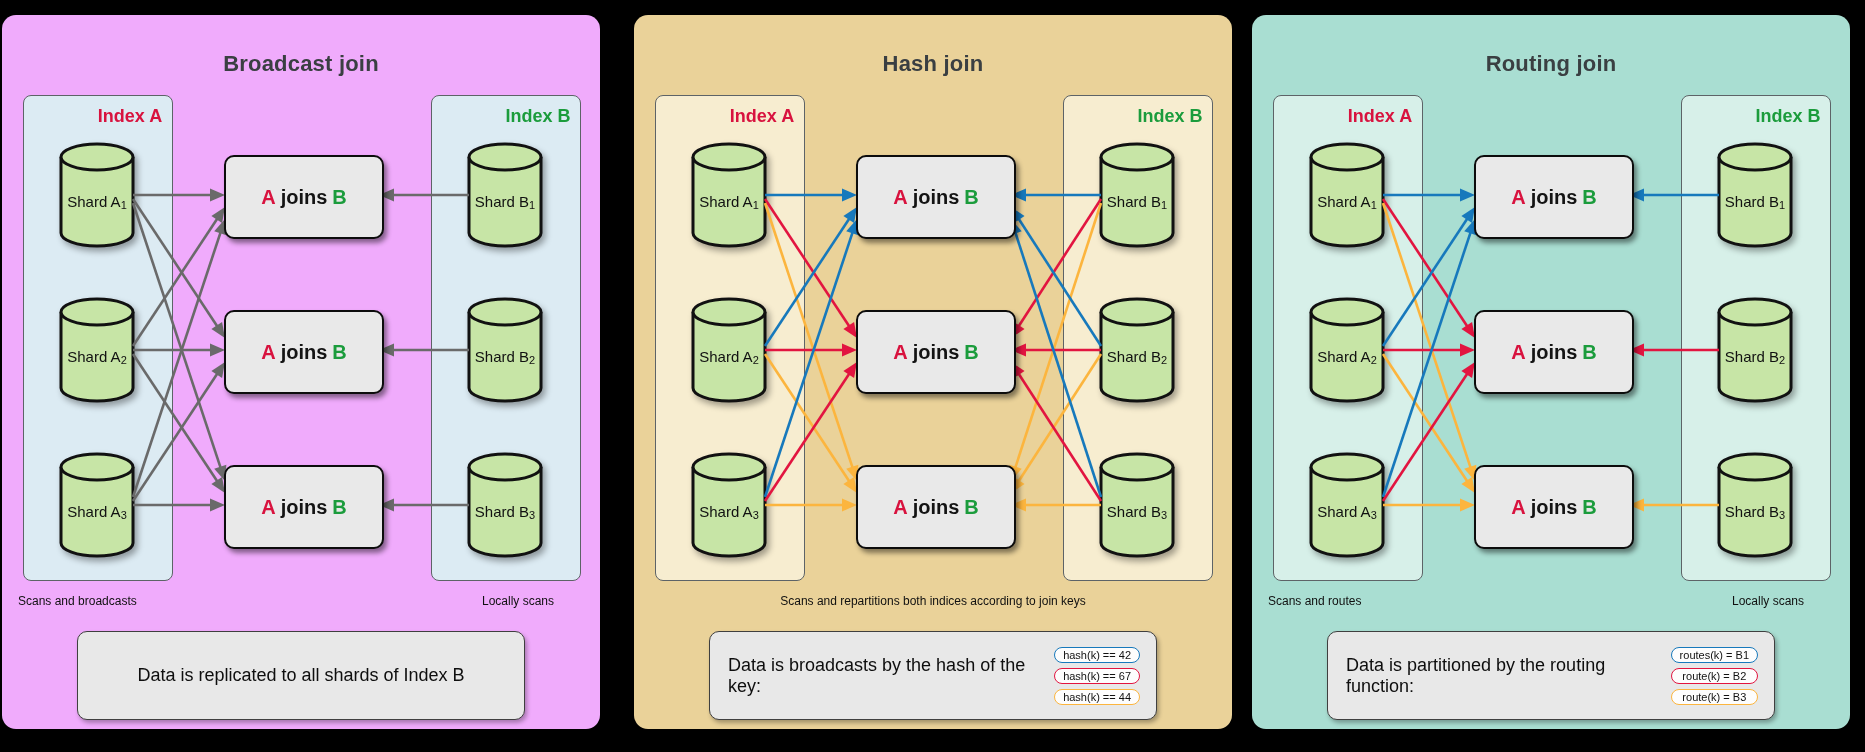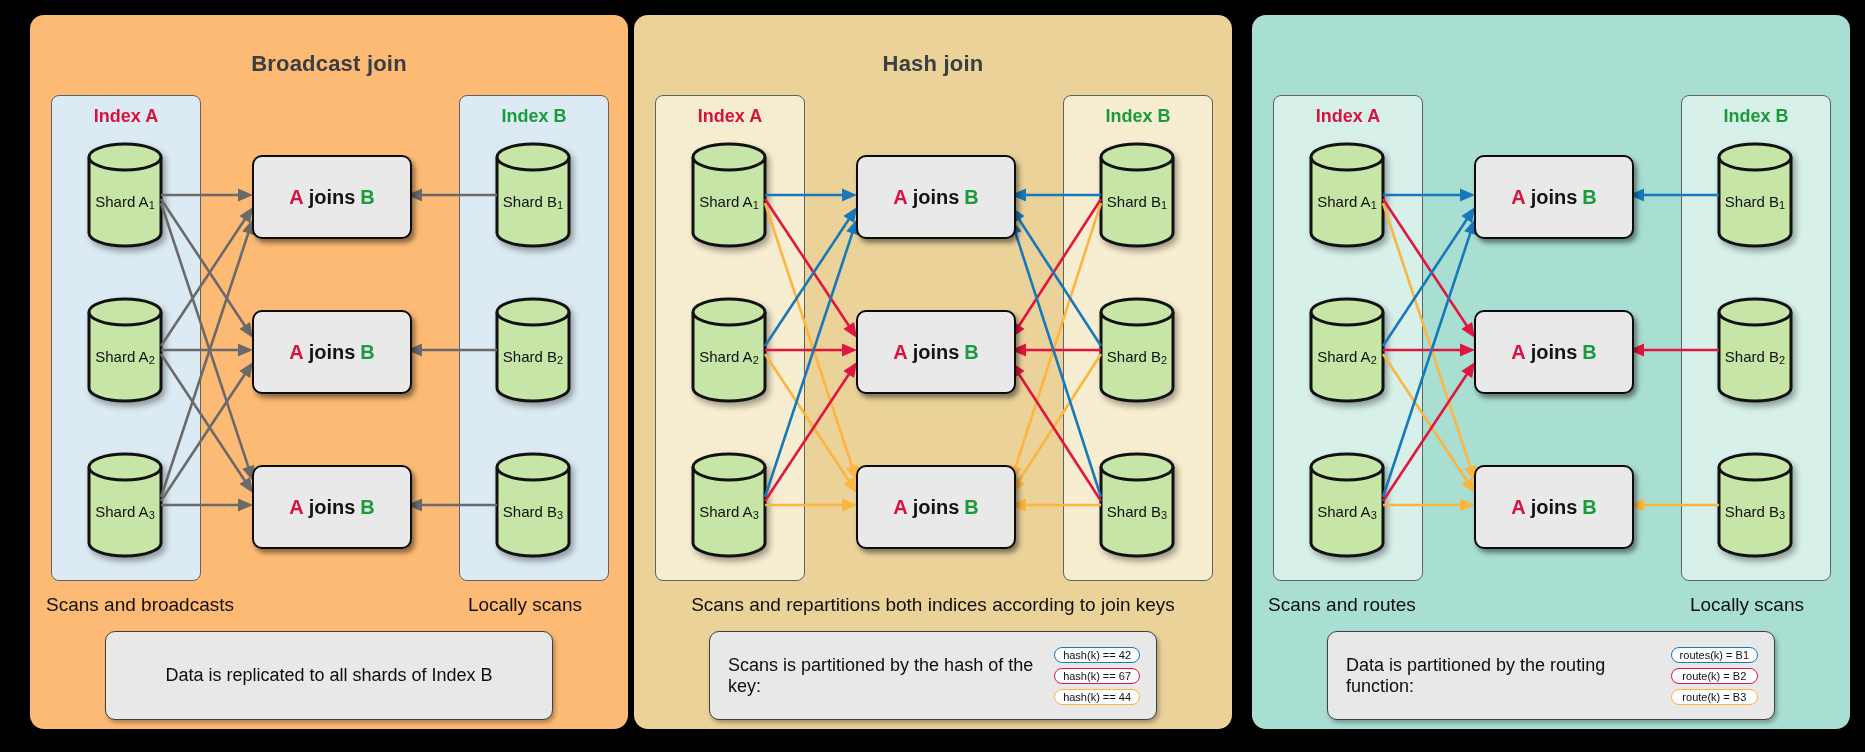--- a/index.html
+++ b/index.html
@@ -6,52 +6,52 @@
   body{font-family:"Liberation Sans","DejaVu Sans",sans-serif;}
   .stage{position:relative;width:1865px;height:752px;background:#000;overflow:hidden;}
   .panel{position:absolute;top:15px;width:598px;height:714px;border-radius:14px;}
   .panel-title{position:absolute;top:36px;left:0;width:100%;text-align:center;
                font-size:22px;font-weight:bold;letter-spacing:.2px;}
   .col{position:absolute;top:80px;width:148px;height:484px;border:1.6px solid #5d6367;
        border-radius:8px;}
   .col-a{left:21px;}
   .col-b{left:429px;}
   .col-label{position:absolute;top:10px;left:0;width:100%;text-align:center;
-             font-size:18px;font-weight:bold;}
+             font-size:18px;font-weight:bold;padding-left:32px;}
   .cyl{position:absolute;width:80px;height:112px;}
   .cyl svg{position:absolute;top:0;left:0;filter:drop-shadow(3px 4px 3px rgba(0,0,0,0.35));}
   .cyl-label{position:absolute;top:54px;left:0;width:100%;text-align:center;
              font-size:15px;color:#111;}
   .cyl-label .sub{font-size:11px;vertical-align:-2px;}
   .arrows{position:absolute;top:0;left:0;pointer-events:none;}
   .join-box{position:absolute;left:222px;width:156px;height:80px;background:#e9e9e9;
             border:2.6px solid #0c0c0c;border-radius:10px;display:flex;align-items:center;
             justify-content:center;font-size:20px;font-weight:bold;color:#141414;
             box-shadow:3px 4px 5px rgba(0,0,0,0.45);}
   .join-box .jw{margin:0 5px;}
   .caption-row{position:absolute;top:579px;left:0;width:100%;box-sizing:border-box;
                padding:0 46px 0 16px;display:flex;justify-content:space-between;
-               font-size:19px;color:#101010;}
+               font-size:12px;color:#101010;}
   .caption-row.center{justify-content:center;padding:0;text-align:center;}
   .note-box{position:absolute;left:75px;top:616px;width:448px;height:89px;background:#e8e8e8;
             border:1.7px solid #3f3f3f;border-radius:10px;display:flex;align-items:center;
             box-shadow:2px 3px 4px rgba(0,0,0,0.3);box-sizing:border-box;}
   .note-box.centered{justify-content:center;}
   .note-text{font-size:18px;color:#0e0e0e;}
   .note-box.with-badges{padding:0 16px 0 18px;}
   .note-box.with-badges .note-text{flex:1;}
   .badges{display:flex;flex-direction:column;gap:5px;align-items:stretch;}
   .badge{background:#fdfdfd;border:1.7px solid #888;border-radius:9px;padding:1px 8px;
          font-size:11px;color:#111;white-space:nowrap;text-align:center;}
 </style>
 </head>
 <body>
 
 <div class="stage">
-    <section class="panel" style="left: 30px; background: #fdba74;">
+    <section class="panel" style="left: 2px; background: #f0abfc;">
       <h2 class="panel-title" style="margin: 0px; color: rgb(58, 63, 66);">Broadcast join</h2>
       <div class="col col-a" style="background: rgb(220, 235, 243);">
         <div class="col-label" style="color: rgb(216, 18, 62);">Index A</div>
       </div>
       <div class="col col-b" style="background: rgb(220, 235, 243);">
         <div class="col-label" style="color: rgb(27, 156, 60);">Index B</div>
       </div>
       <div class="cyl" style="left: 55px; top: 124px;">
         <svg width="80" height="112">
           <path d="M4,18 L4,94 A36,13 0 0 0 76,94 L76,18" fill="#c7e5a6" stroke="#111" stroke-width="3"></path>
@@ -243,29 +243,30 @@
       </div>
       <div class="join-box" style="top: 450px;">
         <span class="jw" style="color: rgb(216, 18, 62);">A</span>
         <span>joins</span>
         <span class="jw" style="color: rgb(27, 156, 60);">B</span>
       </div>
       <div class="caption-row center">
         <span>Scans and repartitions both indices according to join keys</span>
       </div>
       <div class="note-box with-badges">
-        <div class="note-text">Scans is partitioned by the hash of the key:</div>
+        <div class="note-text">Data is broadcasts by the hash of the key:</div>
         <div class="badges">
           <div class="badge" style="border-color: rgb(23, 121, 188);">hash(k) == 42</div>
           <div class="badge" style="border-color: rgb(226, 21, 64);">hash(k) == 67</div>
           <div class="badge" style="border-color: rgb(252, 181, 62);">hash(k) == 44</div>
         </div>
       </div>
     </section>
     <section class="panel" style="left: 1252px; background: rgb(169, 222, 210);">
+      <h2 class="panel-title" style="margin: 0px; color: rgb(58, 63, 66);">Routing join</h2>
       <div class="col col-a" style="background: rgb(215, 240, 233);">
         <div class="col-label" style="color: rgb(216, 18, 62);">Index A</div>
       </div>
       <div class="col col-b" style="background: rgb(215, 240, 233);">
         <div class="col-label" style="color: rgb(27, 156, 60);">Index B</div>
       </div>
       <div class="cyl" style="left: 55px; top: 124px;">
         <svg width="80" height="112">
           <path d="M4,18 L4,94 A36,13 0 0 0 76,94 L76,18" fill="#c7e5a6" stroke="#111" stroke-width="3"></path>
           <ellipse cx="40" cy="18" rx="36" ry="13" fill="#c7e5a6" stroke="#111" stroke-width="3"></ellipse>

